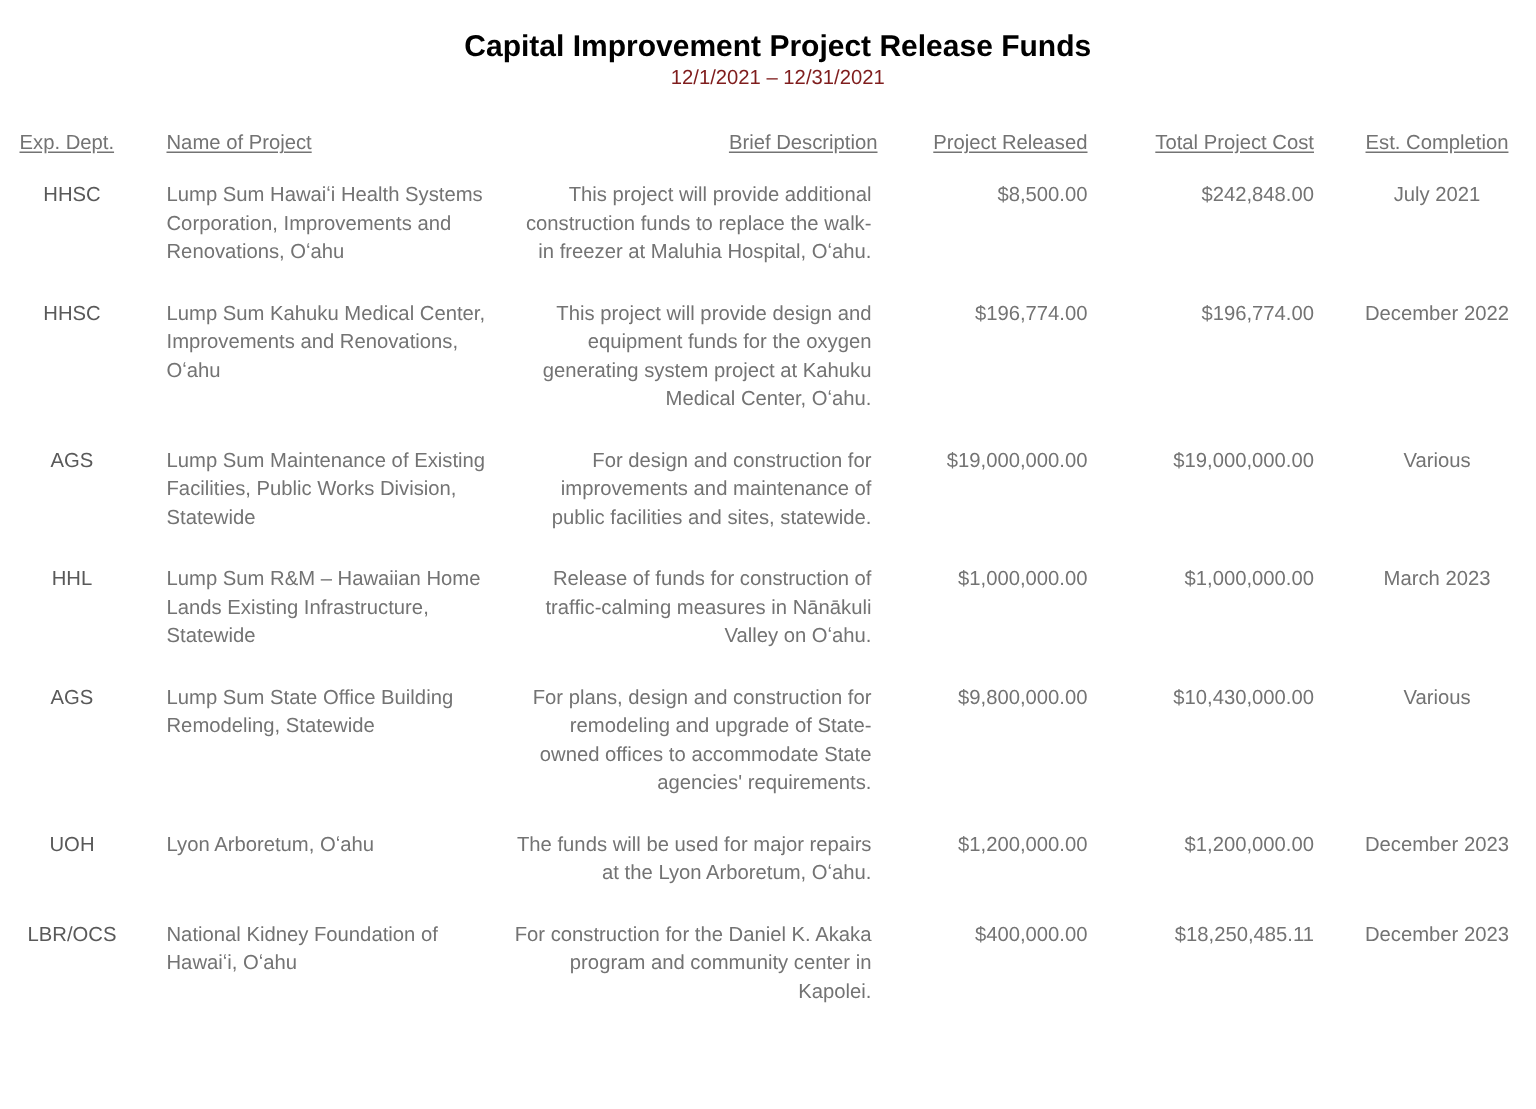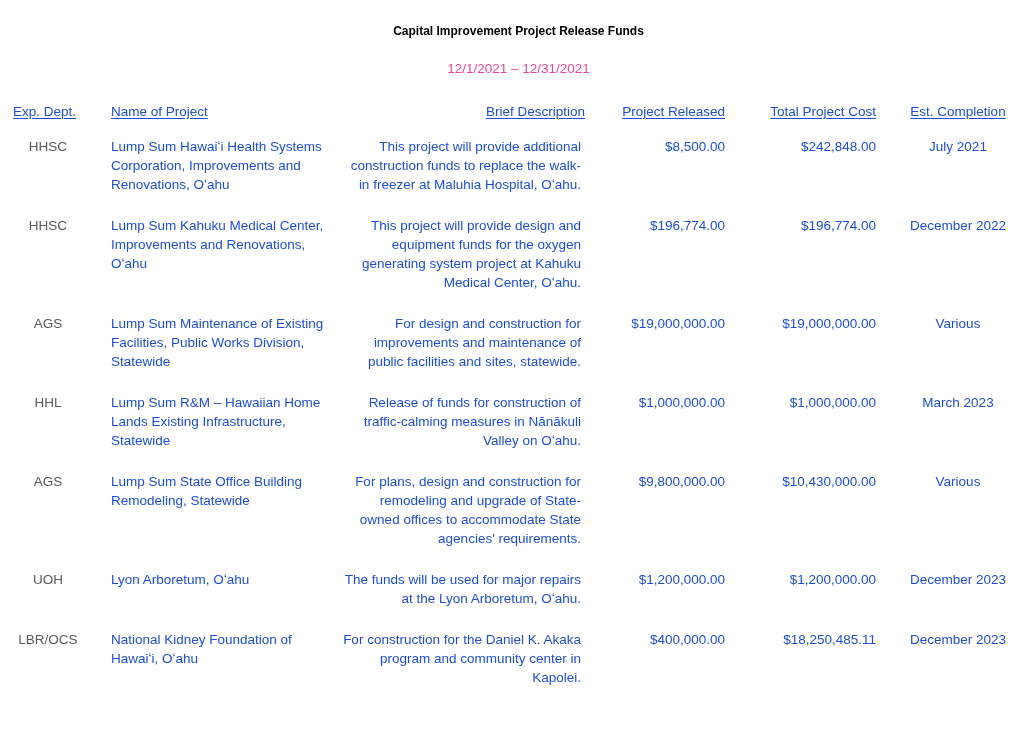--- a/index.html
+++ b/index.html
@@ -13,53 +13,53 @@
     overflow: hidden;
     font-family: "Liberation Sans", sans-serif;
     color: #111111;
   }
   .page {
     padding: 22px 0 0 13px;
     width: 1011px;
   }
   .doc-title {
     margin: 0;
-    font-size: 12px;
+    font-size: 20px;
     line-height: 19px;
     font-weight: bold;
     text-align: center;
     color: #000000;
   }
   .doc-subtitle {
-    margin: 18px 0 0 0;
+    margin: 1px 0 0 0;
     font-size: 13.5px;
     line-height: 19px;
     text-align: center;
-    color: #ec4899;
+    color: #7f1d1d;
   }
   table.projects {
     border-collapse: collapse;
     table-layout: fixed;
     width: 1011px;
     margin-top: 24px;
   }
   col.c-dept  { width: 98px;  }
   col.c-name  { width: 230px; }
   col.c-desc  { width: 244px; }
   col.c-amt   { width: 140px; }
   col.c-total { width: 151px; }
   col.c-est   { width: 148px; }
 
   th, td {
     vertical-align: top;
     font-size: 13.5px;
     line-height: 19px;
     font-weight: normal;
     padding: 0;
-    color: #1d4ed8;
+    color: #737373;
   }
   thead th { padding-bottom: 16px; }
   .hdr {
     text-decoration: underline;
     text-underline-offset: 2px;
     white-space: nowrap;
   }
   th.h-dept  { text-align: left; }
   th.h-name  { text-align: left; }
   th.h-desc  { text-align: right; }

